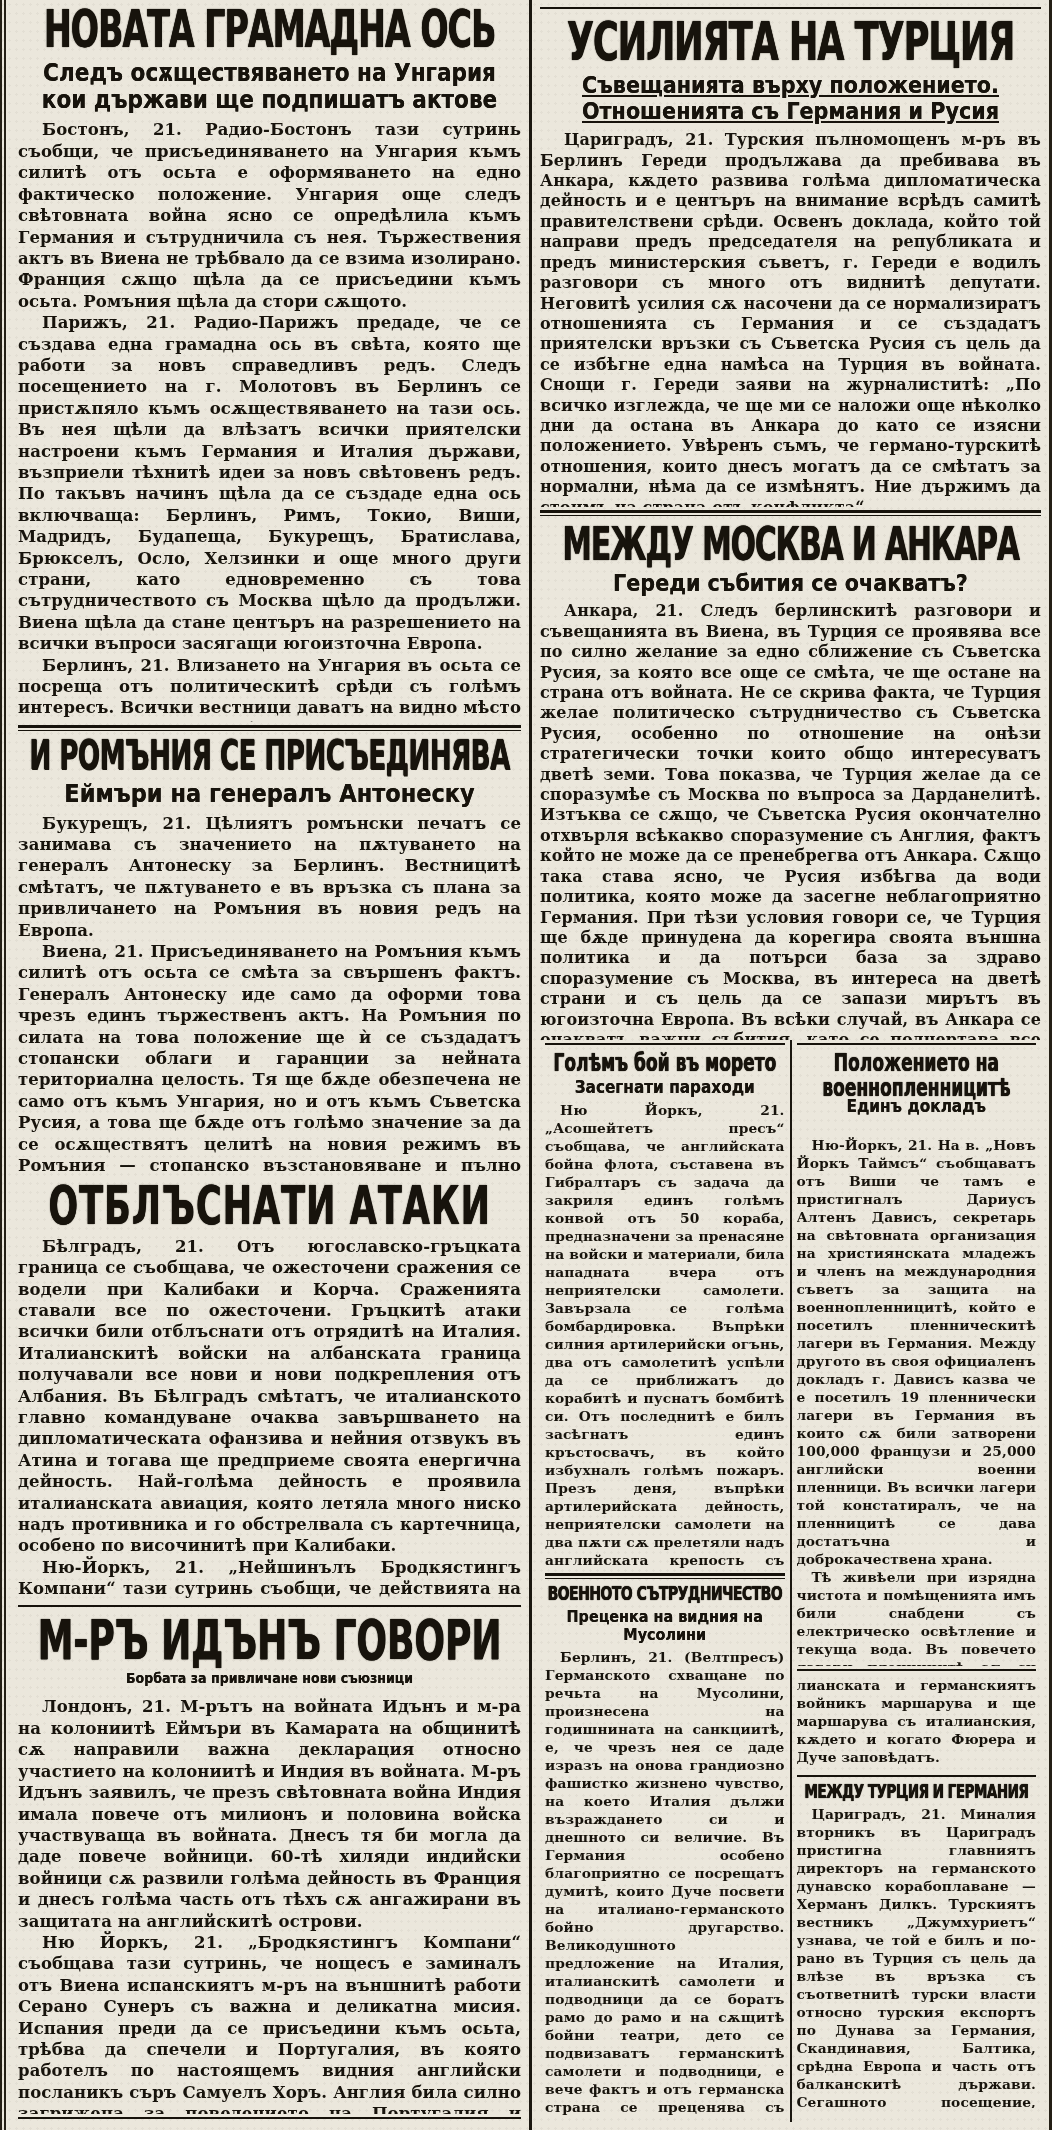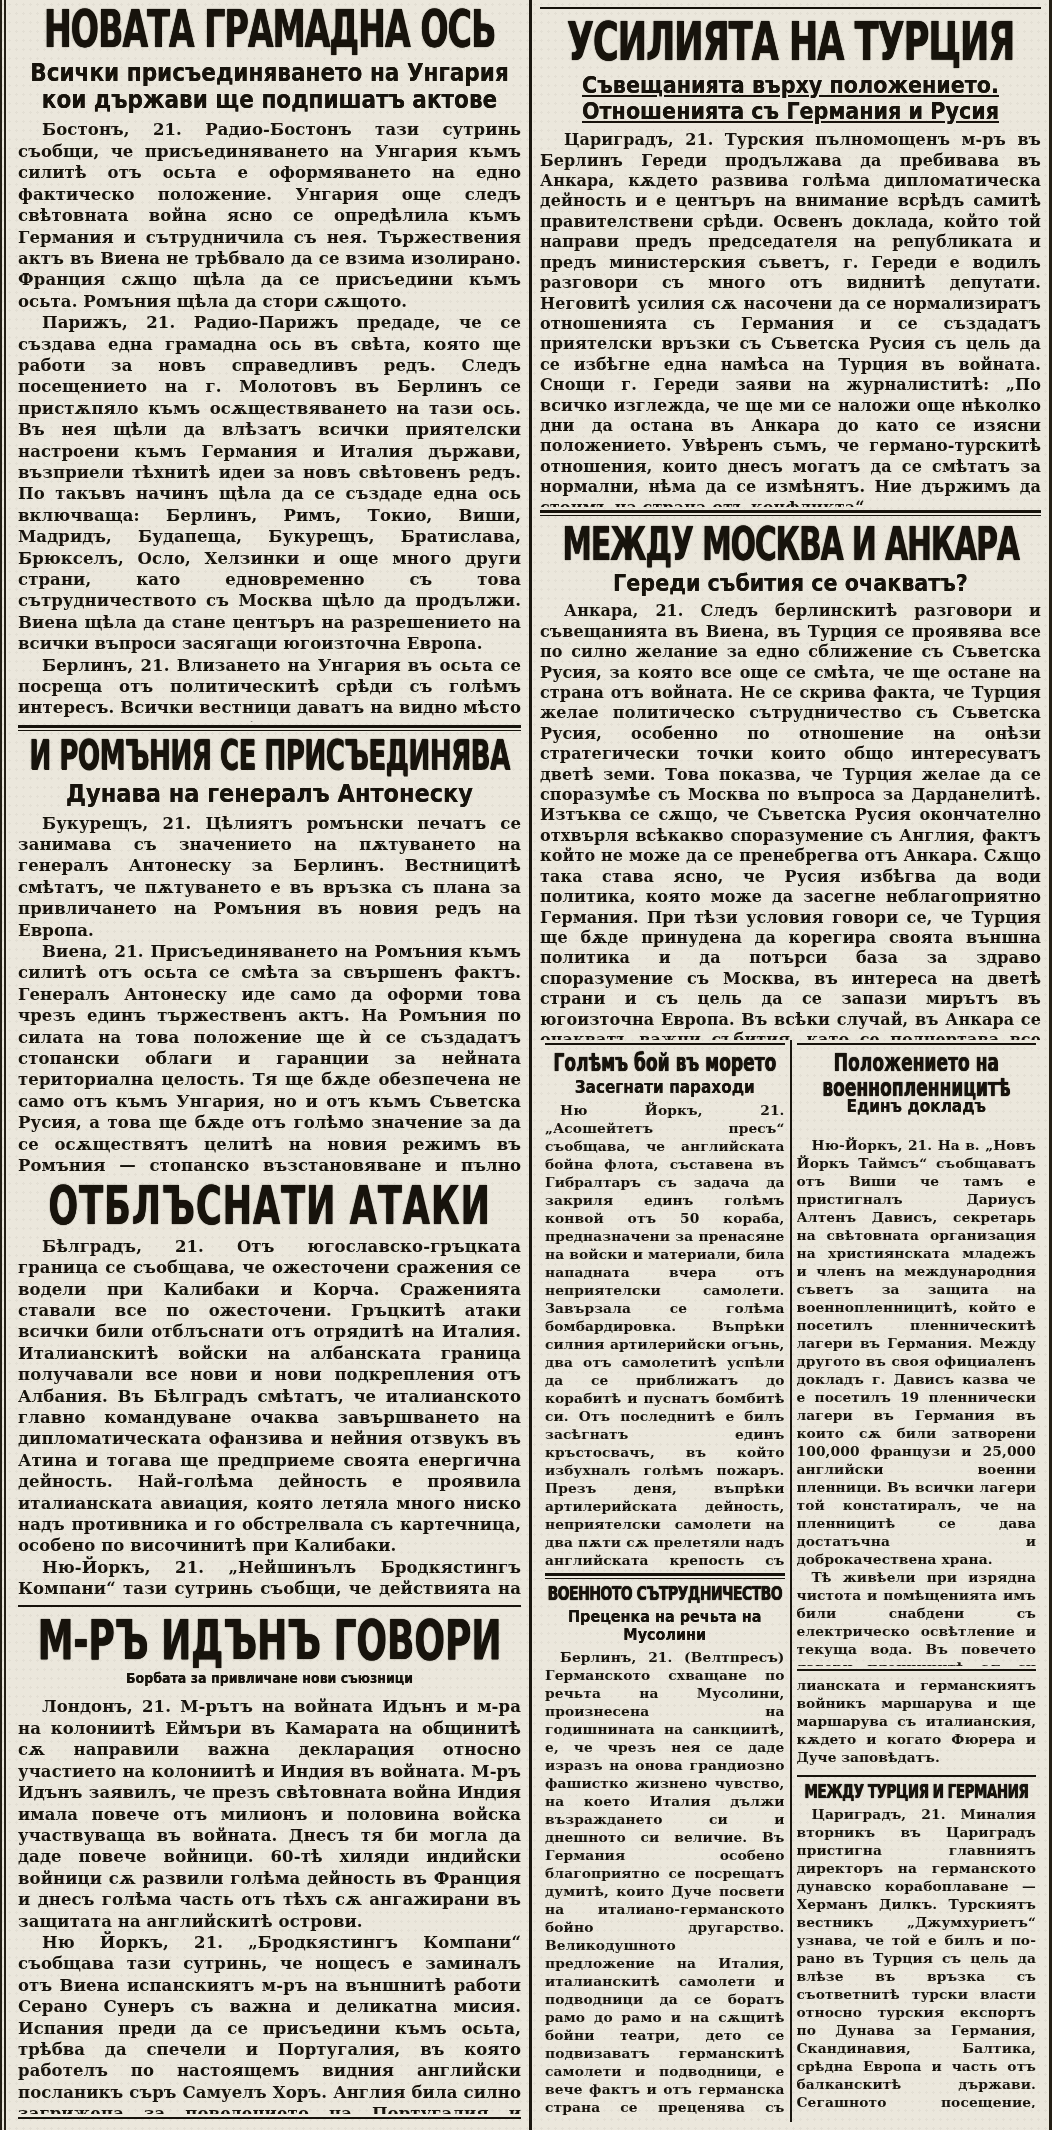--- a/index.html
+++ b/index.html
@@ -77,32 +77,32 @@
 <body>
 
 <div class="page">
 
   <div class="col col-left">
 
     <article class="l-a1 body-l">
       <div class="hl hl-1">
           <span class="stretch">НОВАТА ГРАМАДНА ОСЬ</span>
         </div>
-      <div class="sub sub-1">Всички присъединяването на Унгария кои държави ще подпишатъ актове</div>
+      <div class="sub sub-1">Следъ осѫществяването на Унгария кои държави ще подпишатъ актове</div>
       <p class="p"><span class="dateline">Бостонъ, 21.</span> <span>Радио-Бостонъ тази сутринь съобщи, че присъединяването на Унгария къмъ силитѣ отъ осьта е оформяването на едно фактическо положение. Унгария още следъ свѣтовната война ясно се опредѣлила къмъ Германия и сътрудничила съ нея. Тържествения актъ въ Виена не трѣбвало да се взима изолирано. Франция сѫщо щѣла да се присъедини къмъ осьта. Ромъния щѣла да стори сѫщото.</span></p>
       <p class="p"><span class="dateline">Парижъ, 21.</span> <span>Радио-Парижъ предаде, че се създава една грамадна ось въ свѣта, която ще работи за новъ справедливъ редъ. Следъ посещението на г. Молотовъ въ Берлинъ се пристѫпяло къмъ осѫществяването на тази ось. Въ нея щѣли да влѣзатъ всички приятелски настроени къмъ Германия и Италия държави, възприели тѣхнитѣ идеи за новъ свѣтовенъ редъ. По такъвъ начинъ щѣла да се създаде една ось включваща: Берлинъ, Римъ, Токио, Виши, Мадридъ, Будапеща, Букурещъ, Братислава, Брюкселъ, Осло, Хелзинки и още много други страни, като едновременно съ това сътрудничеството съ Москва щѣло да продължи. Виена щѣла да стане центъръ на разрешението на всички въпроси засягащи югоизточна Европа.</span></p>
       <p class="p"><span class="dateline">Берлинъ, 21.</span> <span>Влизането на Унгария въ осьта се посреща отъ политическитѣ срѣди съ голѣмъ интересъ. Всички вестници даватъ на видно мѣсто сведения за това събитие като изтъкватъ, че Германия ще продължи войната съ цель да изолира напълно Англия отъ континента.</span></p>
     </article>
 
     <article class="l-a2 body-l">
       <div class="rule"></div>
       <div class="hl hl-2">
           <span class="stretch">И РОМЪНИЯ СЕ ПРИСЪЕДИНЯВА</span>
         </div>
-      <div class="sub sub-2">Дунава на генералъ Антонеску</div>
+      <div class="sub sub-2">Еймъри на генералъ Антонеску</div>
       <p class="p"><span class="dateline">Букурещъ, 21.</span> <span>Цѣлиятъ ромънски печатъ се занимава съ значението на пѫтуването на генералъ Антонеску за Берлинъ. Вестницитѣ смѣтатъ, че пѫтуването е въ връзка съ плана за привличането на Ромъния въ новия редъ на Европа.</span></p>
       <p class="p"><span class="dateline">Виена, 21.</span> <span>Присъединяването на Ромъния къмъ силитѣ отъ осьта се смѣта за свършенъ фактъ. Генералъ Антонеску иде само да оформи това чрезъ единъ тържественъ актъ. На Ромъния по силата на това положение ще ѝ се създадатъ стопански облаги и гаранции за нейната териториална целость. Тя ще бѫде обезпечена не само отъ къмъ Унгария, но и отъ къмъ Съветска Русия, а това ще бѫде отъ голѣмо значение за да се осѫществятъ целитѣ на новия режимъ въ Ромъния — стопанско възстановяване и пълно нормализиране на живота въ страната.</span></p>
 
     </article>
 
     <article class="l-a3 body-l">
       <div class="hl hl-3">
           <span class="stretch">ОТБЛЪСНАТИ АТАКИ</span>
         </div>
       <p class="p"><span class="dateline">Бѣлградъ, 21.</span> <span>Отъ югославско-гръцката граница се съобщава, че ожесточени сражения се водели при Калибаки и Корча. Сраженията ставали все по ожесточени. Гръцкитѣ атаки всички били отблъснати отъ отрядитѣ на Италия. Италианскитѣ войски на албанската граница получавали все нови и нови подкрепления отъ Албания. Въ Бѣлградъ смѣтатъ, че италианското главно командуване очаква завършването на дипломатическата офанзива и нейния отзвукъ въ Атина и тогава ще предприеме своята енергична дейность. Най-голѣма дейность е проявила италианската авиация, която летяла много ниско надъ противника и го обстрелвала съ картечница, особено по височинитѣ при Калибаки.</span></p>
@@ -152,21 +152,21 @@
               <span class="stretch-s">Голѣмъ бой въ морето</span>
             </div>
           <div class="sub sub-s1">Засегнати параходи</div>
           <p class="p"><span class="dateline">Ню Йоркъ, 21.</span> <span>„Асошейтетъ пресъ“ съобщава, че английската бойна флота, съставена въ Гибралтаръ съ задача да закриля единъ голѣмъ конвой отъ 50 кораба, предназначени за пренасяне на войски и материали, била нападната вчера отъ неприятелски самолети. Завързала се голѣма бомбардировка. Въпрѣки силния артилерийски огънь, два отъ самолетитѣ успѣли да се приближатъ до корабитѣ и пуснатъ бомбитѣ си. Отъ последнитѣ е билъ засѣгнатъ единъ кръстосвачъ, въ който избухналъ голѣмъ пожаръ. Презъ деня, въпрѣки артилерийската дейность, неприятелски самолети на два пѫти сѫ прелетяли надъ английската крепость съ явно разузнавателна цель.</span></p>
         </article>
         <article class="sa-2 body-s">
           <div class="rule"></div>
           <div class="hl hl-s3">
               <span class="stretch-s">ВОЕННОТО СЪТРУДНИЧЕСТВО</span>
             </div>
-          <div class="sub sub-s3">Преценка на речьта на Мусолини</div>
+          <div class="sub sub-s3">Преценка на видния на Мусолини</div>
           <p class="p"><span class="dateline">Берлинъ, 21. (Велтпресъ)</span> <span>Германското схващане по речьта на Мусолини, произнесена на годишнината на санкциитѣ, е, че чрезъ нея се даде изразъ на онова грандиозно фашистко жизнено чувство, на което Италия дължи възраждането си и днешното си величие. Въ Германия особено благоприятно се посрещатъ думитѣ, които Дуче посвети на италиано-германското бойно другарство. Великодушното предложение на Италия, италианскитѣ самолети и подводници да се боратъ рамо до рамо и на сѫщитѣ бойни театри, дето се подвизаватъ германскитѣ самолети и подводници, е вече фактъ и отъ германска страна се преценява съ чувство на другарство. Тази проява на Мусолини въ Германия не се схваща само като жестъ, тъй като германската и италианската политика взаимно се допълватъ и на блестящото си сътрудничество дължатъ блѣстящитѣ си успѣхи. Така и германската армия се смѣта неразривно свързана съ ита-</span></p>
         </article>
       </div>
 
       <div class="subvdiv"></div>
 
       <div class="subcol">
         <article class="sb-1 body-s">
           <div class="rule-thin"></div>
           <div class="hl hl-s2">

